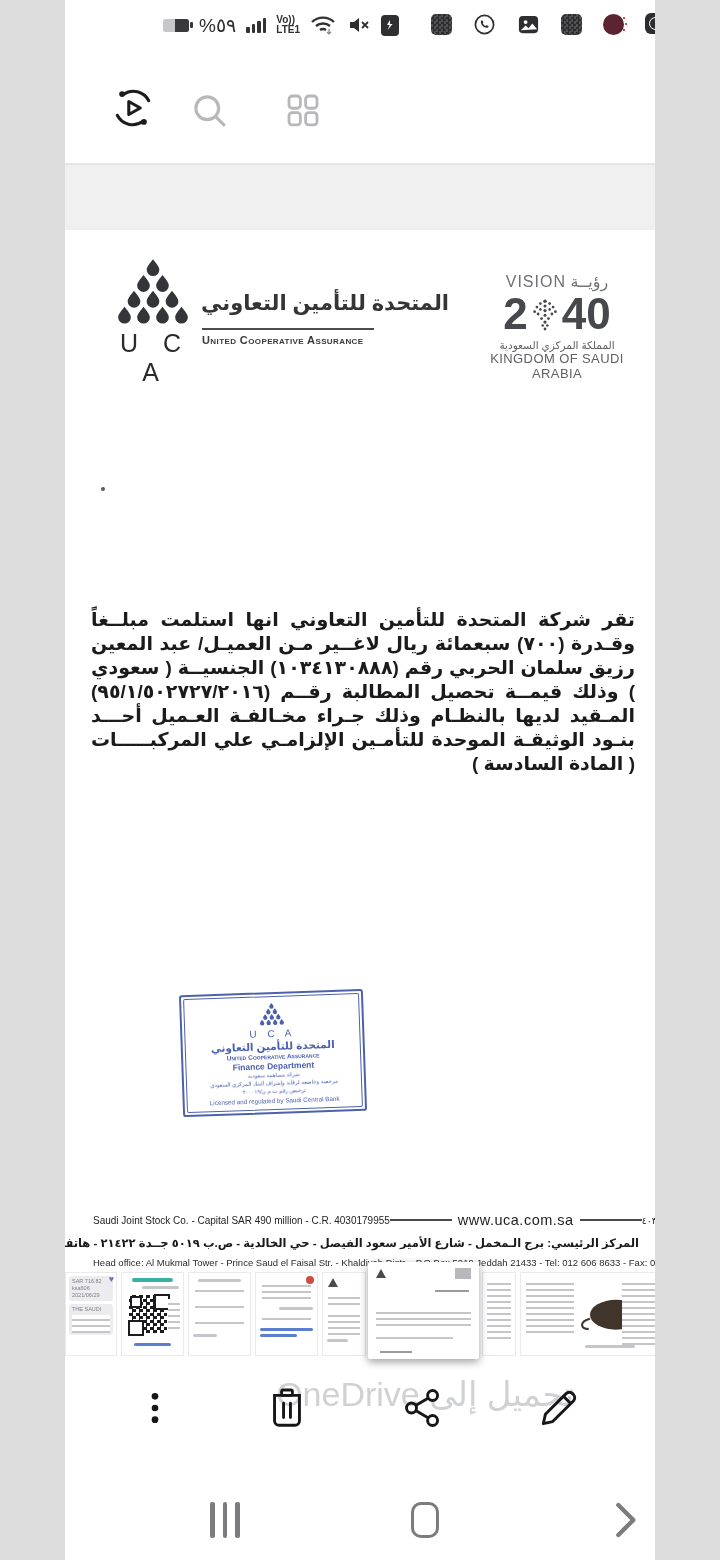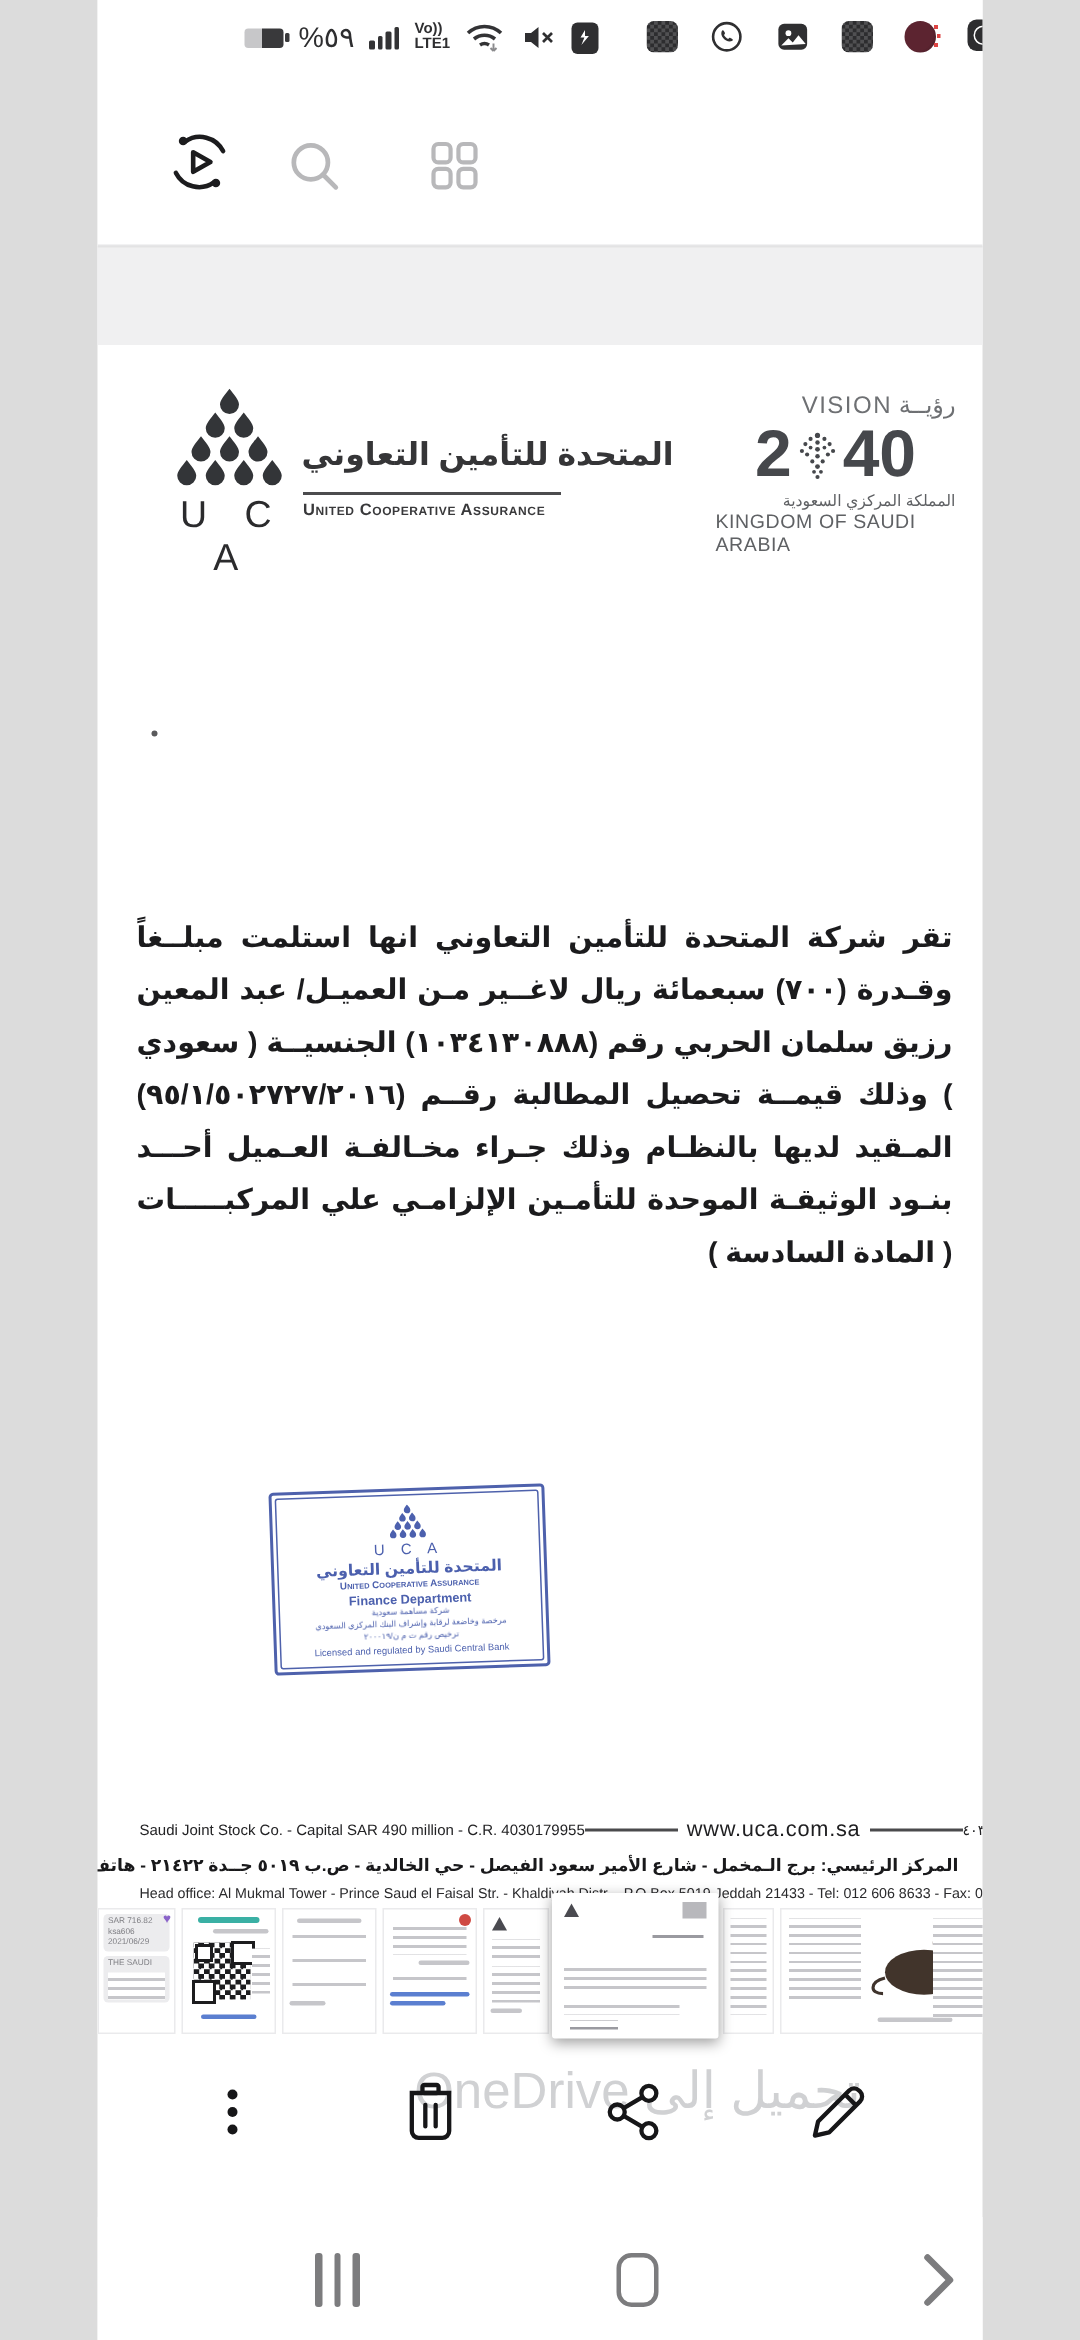--- a/index.html
+++ b/index.html
@@ -31,28 +31,28 @@
   .toolbar{position:absolute;left:0;top:54px;width:720px;height:109px;background:#fff;border-bottom:1px solid #e6e6e7;}
   .tbtn{position:absolute;width:48px;height:48px;display:flex;align-items:center;justify-content:center;}
   
   .band{position:absolute;left:0;top:164px;width:720px;height:65px;background:#f0f0f1;border-top:1px solid #e3e3e4;}
   
   .document{position:absolute;inset:0;}
   .uca-acronym{position:absolute;left:40px;top:329px;width:100px;text-align:center;font-size:25px;letter-spacing:9px;color:#2b2b2d;}
   .uca-ar{position:absolute;left:136px;top:291px;font-size:21px;font-weight:bold;color:#353537;direction:rtl;}
   .uca-rule{position:absolute;left:137px;top:328px;width:172px;height:2px;background:#4c4c4e;}
   .uca-en{position:absolute;left:137px;top:334px;font-size:11px;font-weight:bold;color:#39393b;letter-spacing:.4px;font-variant:small-caps;white-space:nowrap;}
-  .vision{position:absolute;right:18px;top:260px;width:160px;color:#55575a;}
+  .vision{position:absolute;right:18px;top:272px;width:160px;text-align:center;color:#55575a;}
   .vision .v1{font-size:16px;letter-spacing:1px;color:#6e7073;direction:rtl;}
   .vision .v2{display:flex;align-items:center;justify-content:center;font-size:44px;font-weight:bold;color:#46484c;line-height:46px;}
   .vision .v3{font-size:10.5px;color:#5f6164;direction:rtl;margin-top:2px;}
   .vision .v4{font-size:13px;color:#5f6164;letter-spacing:.4px;}
   .dates{position:absolute;right:58px;top:414px;text-align:right;direction:rtl;font-weight:bold;font-size:18px;line-height:37px;color:#1c1c1e;white-space:nowrap;}
   .doc-title{position:absolute;left:0;top:543px;width:720px;text-align:center;font-size:21px;font-weight:bold;direction:rtl;color:#151517;}
-  .doc-body{position:absolute;left:26px;right:20px;top:608px;direction:rtl;font-size:19px;font-weight:bold;line-height:35px;color:#1b1b1d;text-align:justify;}
+  .doc-body{position:absolute;left:26px;right:20px;top:608px;direction:rtl;font-size:19px;font-weight:bold;line-height:24px;color:#1b1b1d;text-align:justify;}
   .doc-body p{margin:0 0 12px 0;}
   .signature{position:absolute;left:58px;top:882px;width:245px;text-align:center;direction:rtl;font-weight:bold;font-size:20px;line-height:40px;color:#141416;}
   .artifact{position:absolute;left:36px;top:487px;width:4px;height:4px;border-radius:50%;background:#5a5a5c;}
   
   .stamp{position:absolute;left:116px;top:992px;width:176px;height:114px;transform:rotate(-2deg);
          border:2px solid #4156a6;border-radius:3px;padding:2px;opacity:.93;background:#fff;}
   .stamp-inner{border:1px solid #4156a6;border-radius:2px;width:100%;height:100%;box-sizing:border-box;
          display:flex;flex-direction:column;align-items:center;justify-content:center;color:#3f55a8;text-align:center;gap:1px;}
   .stamp .s-acr{font-size:10px;letter-spacing:4px;}
   .stamp .s-ar{font-size:10.5px;font-weight:bold;direction:rtl;}

